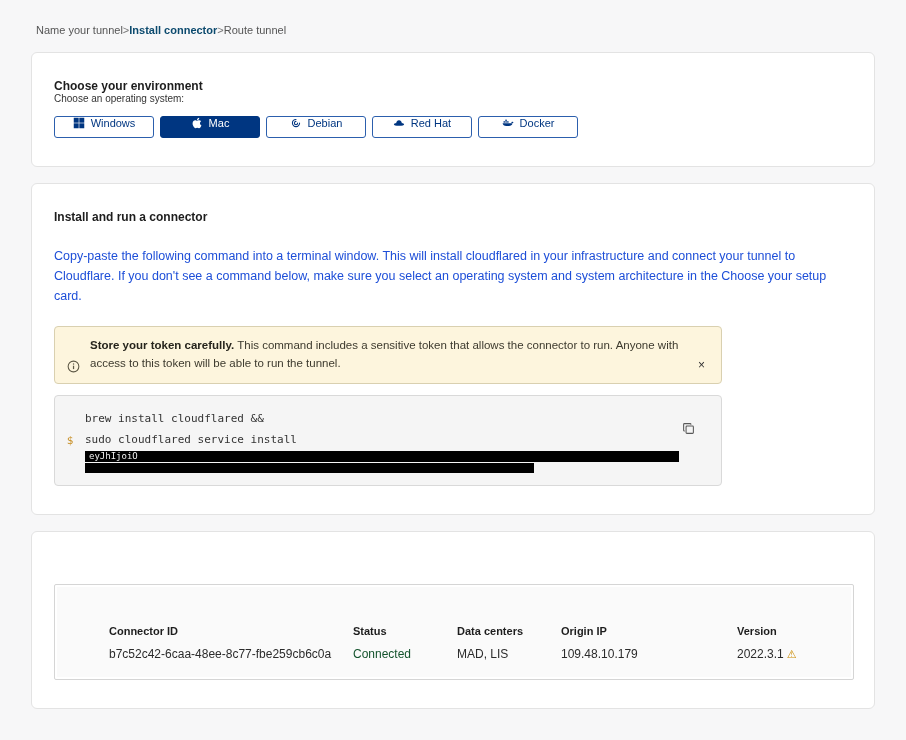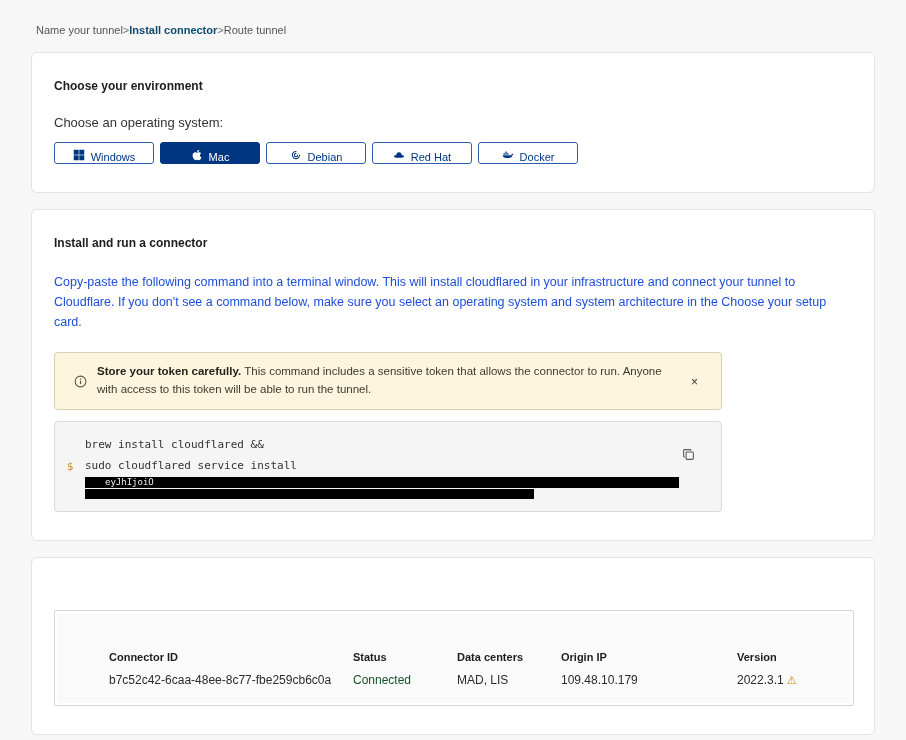--- a/index.html
+++ b/index.html
@@ -27,25 +27,25 @@
     background: #ffffff;
     border: 1px solid #e3e3e3;
     border-radius: 6px;
     width: 844px;
     margin: 16px 0 0 31px;
     padding: 26px 22px 28px 22px;
   }
   .card h2 { font-size: 12px; font-weight: bold; color: #1d1d1d; }
 
   
-  .os-label { font-size: 13px; color: #333; margin-top: 22px; }
+  .os-label { font-size: 10px; color: #333; }
   .os-row { display: flex; gap: 6px; margin-top: 12px; }
   .os-btn {
     width: 100px; height: 22px;
-    display: inline-flex; align-items: flex-end; justify-content: center; gap: 6px;
+    display: inline-flex; align-items: flex-start; justify-content: center; gap: 6px;
     background: #fff;
     border: 1px solid #2c5fad;
     color: #003681;
     border-radius: 3px;
     font-size: 11px;
     font-family: "Liberation Sans", sans-serif;
     cursor: pointer;
   }
   .os-btn svg { width: 12px; height: 12px; flex: 0 0 auto; }
   .os-btn.selected { background: #003681; border-color: #003681; color: #ffffff; }
@@ -57,23 +57,23 @@
     line-height: 1.6;
     color: #1d4ed8;
     max-width: 800px;
   }
   .warning-box {
     margin-top: 20px;
     width: 668px;
     background: #fdf5dd;
     border: 1px solid #d9d0b0;
     border-radius: 4px;
-    padding: 10px 19px;
+    padding: 10px 12px;
     display: flex;
-    align-items: center;
+    align-items: flex-end;
     gap: 10px;
   }
   .warning-icon { color: #5d5845; margin-top: 2px; flex: 0 0 auto; }
   .warning-icon svg { width: 13px; height: 13px; display:block; }
   .warning-text { font-size: 11.5px; line-height: 1.55; color: #3d3a2e; flex: 1 1 auto; }
   .warning-text b { color: #26241c; }
   .warning-close {
     background: none; border: none; cursor: pointer;
     font-size: 12px; color: #333; line-height: 1; padding: 2px 4px; margin-top: 2px;
     font-family: "Liberation Sans", sans-serif;
@@ -92,21 +92,21 @@
     color: #333;
   }
   .code-gutter {
     width: 30px; flex: 0 0 auto;
     display: flex; align-items: center; justify-content: center;
     color: #c9922b;
   }
   .code-lines { flex: 1 1 auto; }
   .code-line { line-height: 21px; white-space: pre; }
   .redact-bar { background: #000; display: block; }
-  .bar1 { width: 594px; height: 11px; margin-top: 1px; color: #f0f0f0; font-size: 9px; line-height: 11px; padding-left: 20px; overflow: hidden; }
+  .bar1 { width: 594px; height: 11px; margin-top: 1px; color: #f0f0f0; font-size: 9px; line-height: 11px; padding-left: 4px; overflow: hidden; }
   .bar2 { width: 449px; height: 10px; margin-top: 1px; }
   .copy-btn {
     position: absolute; top: 26px; right: 26px;
     background: none; border: none; cursor: pointer; color: #595959; padding: 0;
   }
   .copy-btn svg { width: 13px; height: 13px; display: block; }
 
   
   .connector-table {
     margin-top: 26px;

